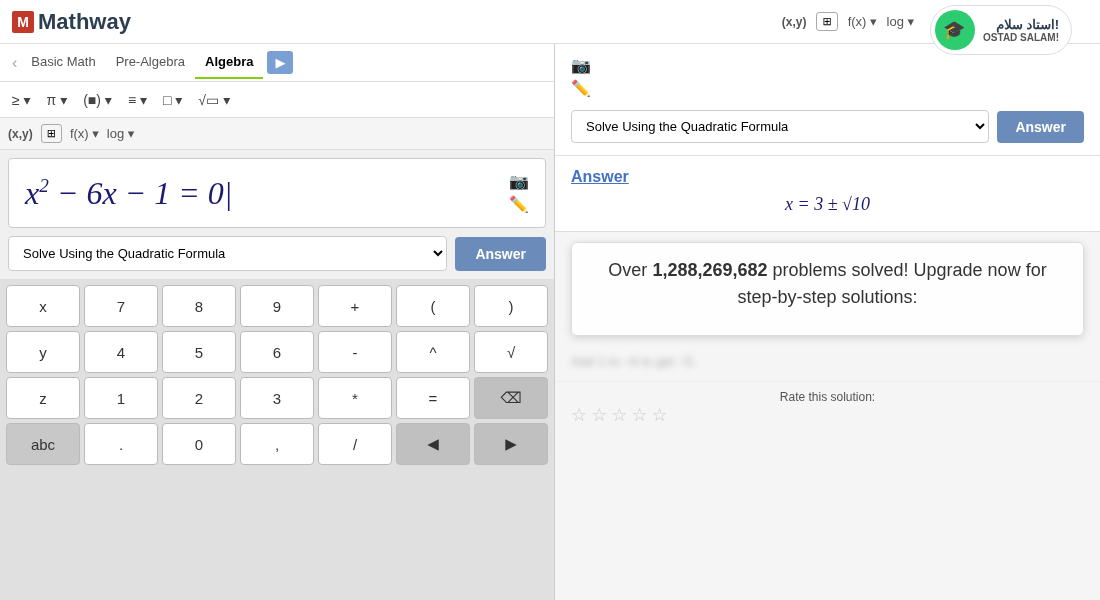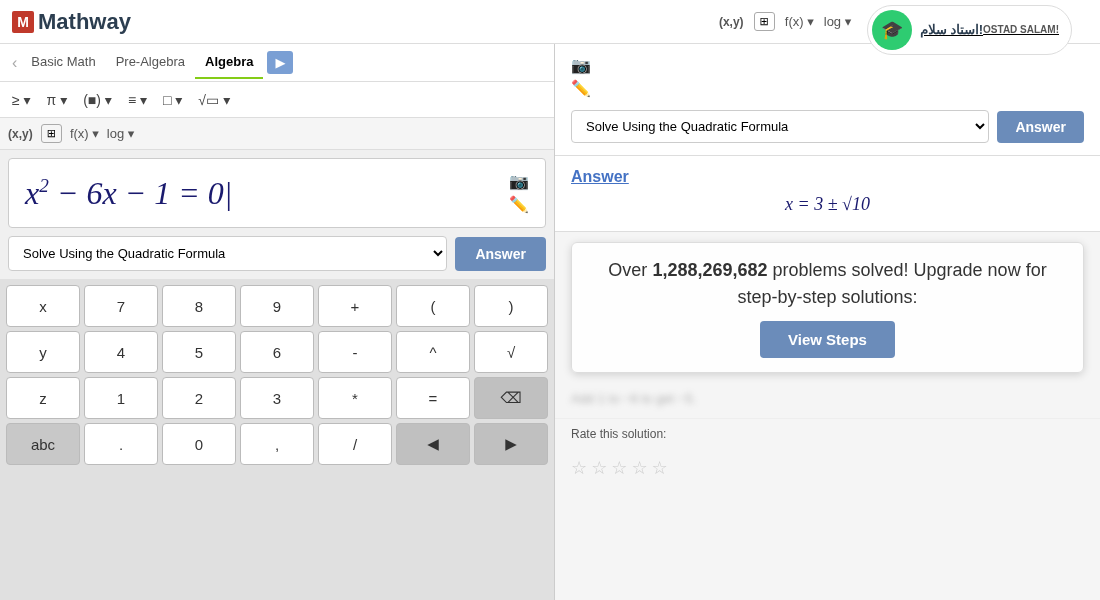--- a/index.html
+++ b/index.html
@@ -393,21 +393,22 @@
 
     
     .rate-section {
       padding: 8px 16px;
       border-top: 1px solid #eee;
       margin-top: 4px;
     }
     .rate-label {
       font-size: 12px;
       color: #555;
-      margin-bottom: 16px;
+      margin-bottom: 0;
+      text-align: center;
     }
     .stars {
       display: flex;
       gap: 4px;
     }
     .star {
       font-size: 18px;
       color: #ccc;
       cursor: pointer;
     }
@@ -459,21 +460,21 @@
 
   <div class="top-right-nav">
     <button class="coord-btn">(x,y)</button>
     <button class="grid-btn">⊞</button>
     <button class="func-btn">f(x) ▾</button>
     <button class="log-btn">log ▾</button>
   </div>
 
   <div class="top-right-logo" style="position:relative; margin-left:20px;">
     <div class="top-right-logo-img">🎓</div>
-    <div style="display:flex;flex-direction:row;align-items:center;text-decoration:underline;">
+    <div style="display:flex;flex-direction:column;align-items:flex-end;">
       <span class="top-right-logo-text" style="font-size:13px;color:#2c3e50;">!استاد سلام</span>
       <span class="top-right-logo-text" style="font-size:10px;color:#555;direction:ltr;">OSTAD SALAM!</span>
     </div>
   </div>
 </div>
 
 <div class="main-layout">
 
   <div class="left-panel">
 
@@ -584,21 +585,20 @@
         <span style="font-family:'Times New Roman',serif; font-style:italic;">
           x = 3 ± √10
         </span>
       </div>
     </div>
 
     <div class="upgrade-box">
       <div class="upgrade-text">
         <span>Over </span><strong>1,288,269,682</strong><span> problems solved! Upgrade now for step-by-step solutions:</span>
       </div>
-      <button class="view-steps-btn">View Steps</button>
     </div>
 
     <div class="blurred-content">
       <span>Add 1 to −6 to get −5.</span>
     </div>
 
     <div class="rate-section">
       <div class="rate-label">Rate this solution:</div>
       <div class="stars">
         <span class="star">☆</span>

